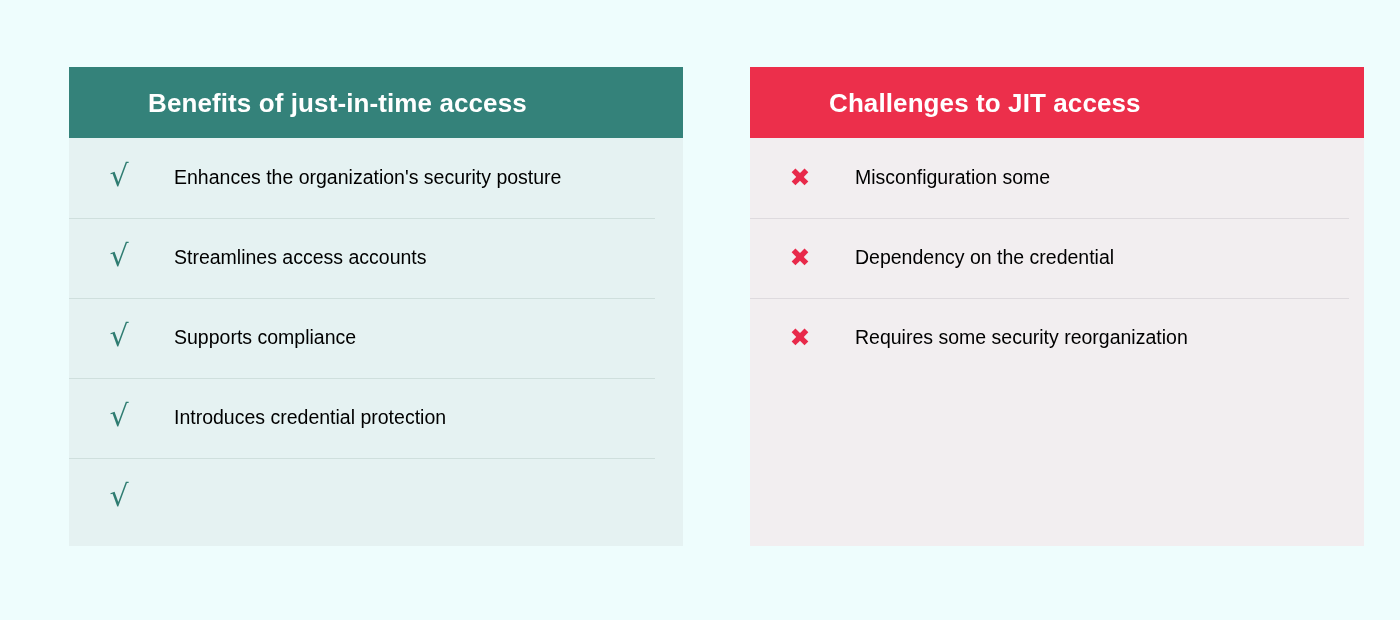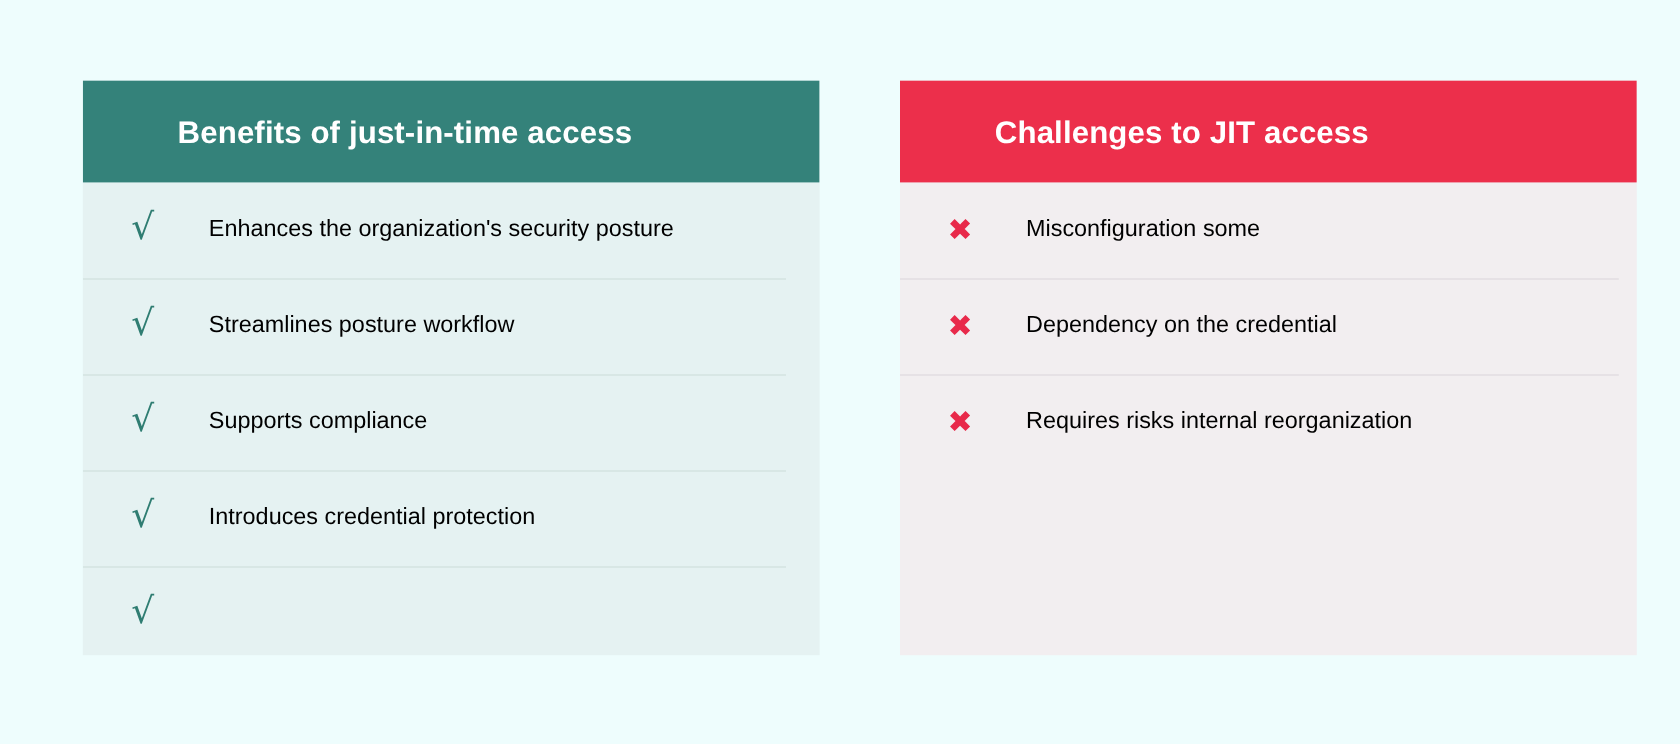--- a/index.html
+++ b/index.html
@@ -25,21 +25,21 @@
     position: absolute;
     top: 67px;
     width: 614px;
     height: 479px;
     overflow: hidden;
   }
   .card-benefits { left: 69px;  background: #e5f2f2; }
   .card-challenges { left: 716px; background: #f2eef0; margin-left: 34px; }
 
   .card-header {
-    height: 85px;
+    height: 71px;
     box-sizing: border-box;
     display: flex;
     align-items: center;
     padding-left: 79px;
   }
   .card-benefits .card-header   { background: #34827a; }
   .card-challenges .card-header { background: #ec2f4b; }
 
   .card-title {
     color: #ffffff;
@@ -123,21 +123,21 @@
     <header class="card-header">
       <h2 class="card-title">Benefits of just-in-time access</h2>
     </header>
     <ul class="card-list">
       <li class="list-item">
         <span class="item-icon icon-check">√</span>
         <span class="item-label">Enhances the organization's security posture</span>
       </li>
       <li class="list-item">
         <span class="item-icon icon-check">√</span>
-        <span class="item-label">Streamlines posture workflow</span>
+        <span class="item-label">Streamlines access accounts</span>
       </li>
       <li class="list-item">
         <span class="item-icon icon-check">√</span>
         <span class="item-label">Supports compliance</span>
       </li>
       <li class="list-item">
         <span class="item-icon icon-check">√</span>
         <span class="item-label">Introduces credential protection</span>
       </li>
       <li class="list-item">
@@ -154,18 +154,18 @@
       <li class="list-item">
         <span class="item-icon icon-cross">✖</span>
         <span class="item-label">Misconfiguration some</span>
       </li>
       <li class="list-item">
         <span class="item-icon icon-cross">✖</span>
         <span class="item-label">Dependency on the credential</span>
       </li>
       <li class="list-item">
         <span class="item-icon icon-cross">✖</span>
-        <span class="item-label">Requires risks internal reorganization</span>
+        <span class="item-label">Requires some security reorganization</span>
       </li>
     </ul>
   </section>
 
 </div>
 
 </body></html>

